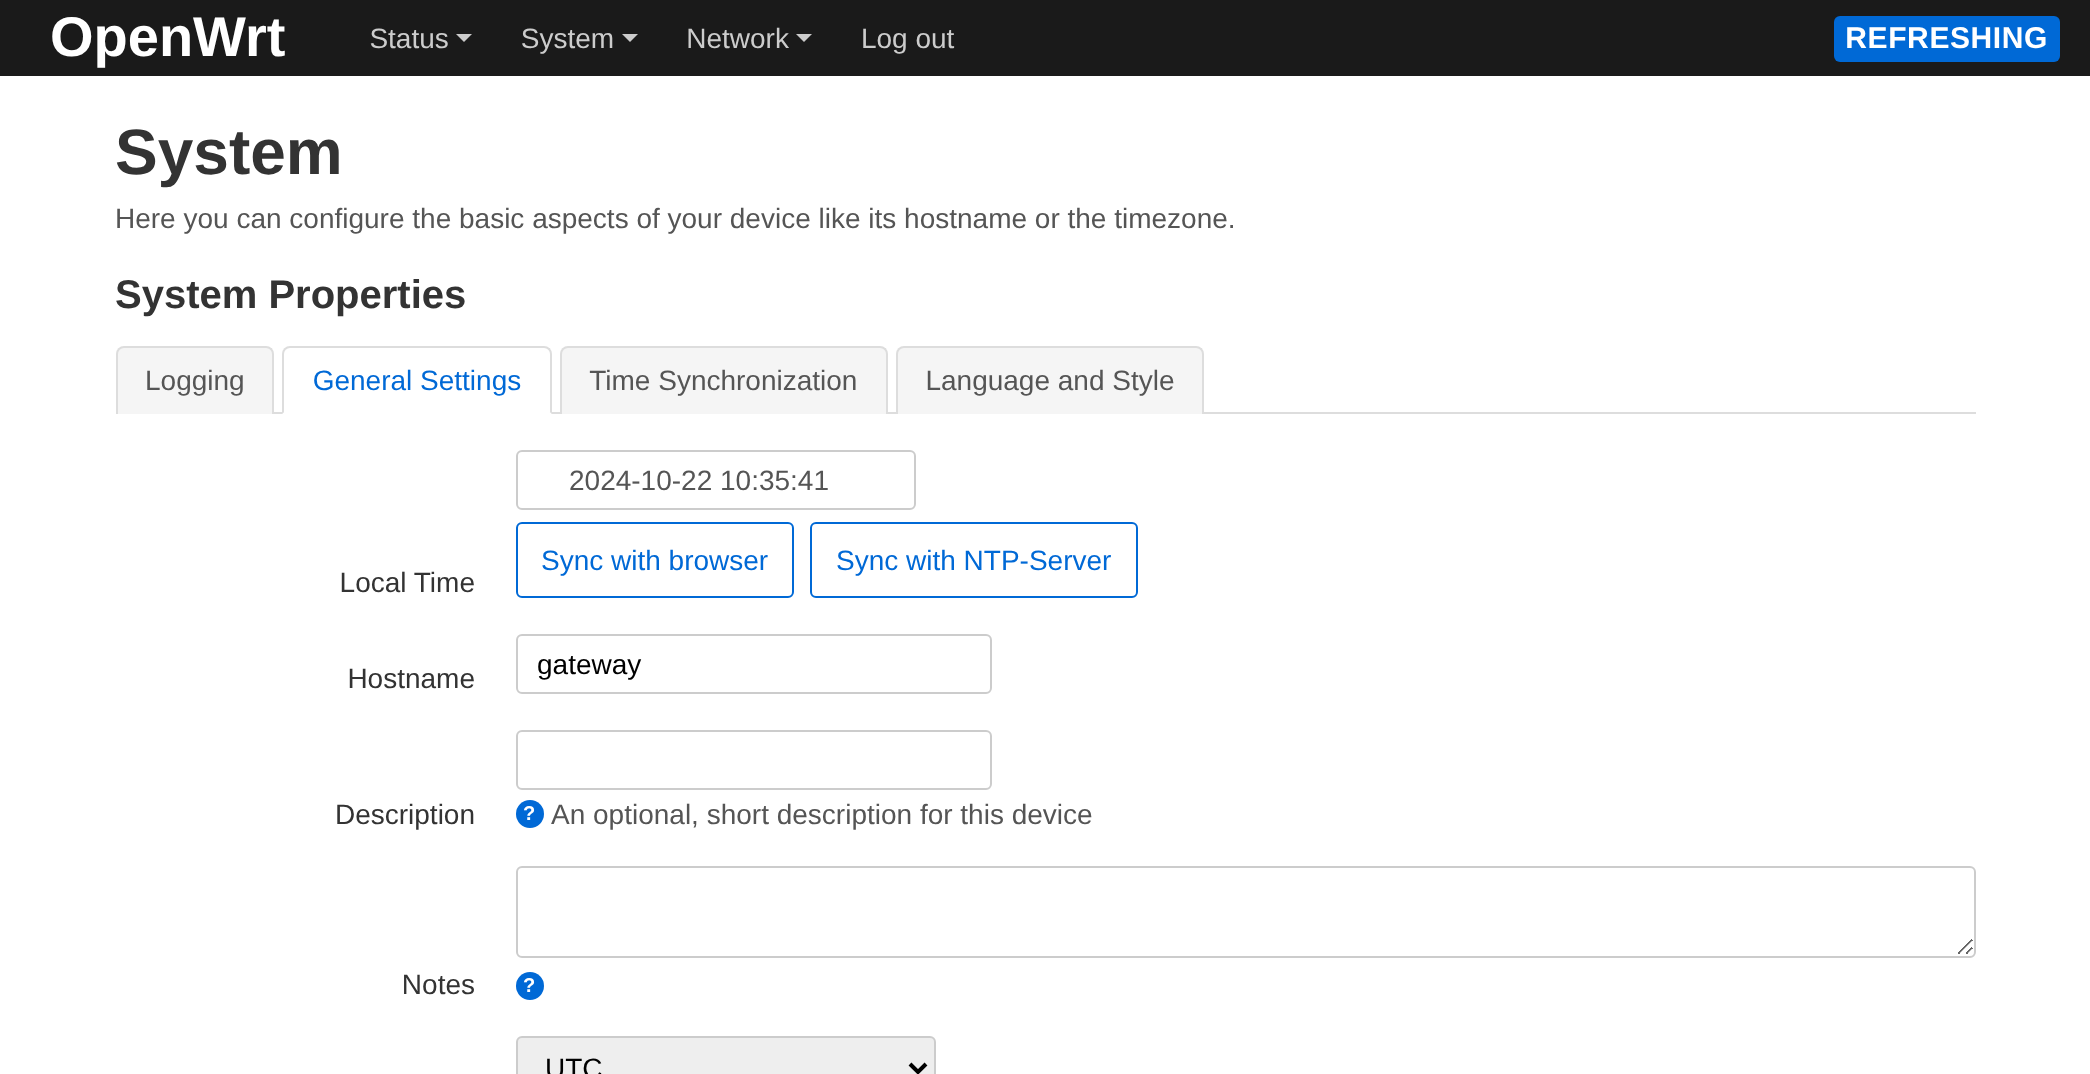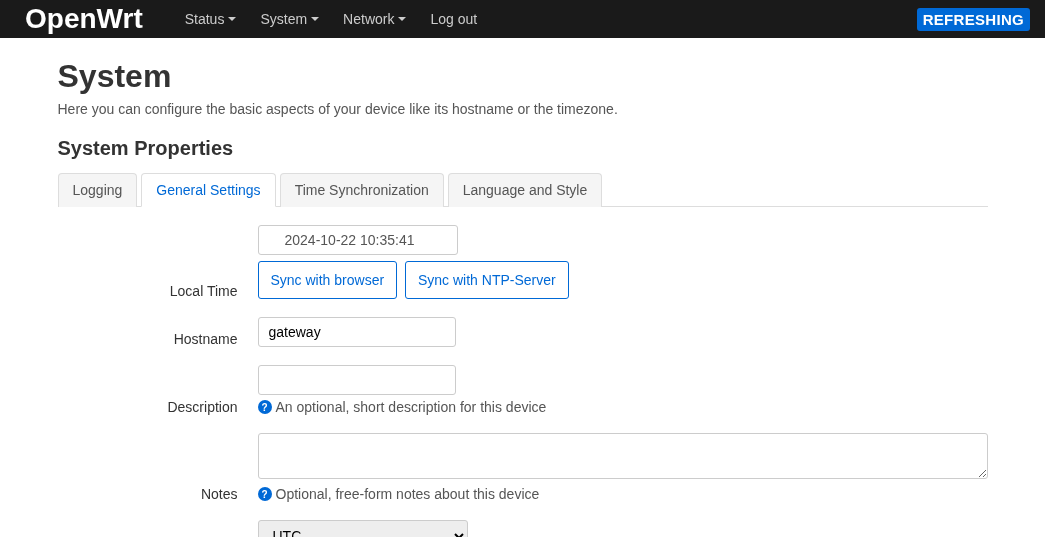--- a/index.html
+++ b/index.html
@@ -16,21 +16,21 @@
 h2 { font-size: 20px; font-weight: bold; margin-bottom: 12px; }
 .tabs { border-bottom: 1px solid #ddd; display: flex; gap: 4px; margin-bottom: 18px; }
 .tab { padding: 8px 14px; border: 1px solid #ddd; border-bottom: none; background: #f5f5f5; color: #555; cursor: pointer; border-radius: 4px 4px 0 0; position: relative; top: 1px; }
 .tab.active { background: #fff; color: #0069d6; border-bottom: 1px solid #fff; }
 .form-row { display: flex; margin-bottom: 18px; align-items: flex-end; }
 .form-label { width: 200px; text-align: right; padding-right: 20px; padding-top: 7px; color: #333; }
 .form-value { flex: 1; }
 .static-val { display: inline-block; background: #fff; border: 1px solid #ccc; padding: 6px 26px; border-radius: 3px; min-width: 200px; color: #555; margin-bottom: 6px; }
 .btn { display: inline-block; background: #fff; border: 1px solid #0069d6; color: #0069d6; padding: 10px 12px; border-radius: 3px; cursor: pointer; font-size: 14px; margin-right: 4px; }
 input[type=text], textarea, select { border: 1px solid #ccc; padding: 6px 10px; border-radius: 3px; font-size: 14px; font-family: inherit; }
-input[type=text] { width: 198px; }
+input[type=text] { width: 238px; }
 select { width: 210px; background: #eee; }
 textarea { width: 100%; max-width: 740px; height: 46px; resize: vertical; }
 .hint { color: #555; font-size: 14px; margin-top: 4px; display: flex; align-items: center; gap: 4px; }
 .hint-icon { width: 14px; height: 14px; border-radius: 50%; background: #0069d6; color: #fff; font-size: 10px; font-weight: bold; display: inline-flex; align-items: center; justify-content: center; }
 </style>
 </head>
 <body>
 
 <div class="navbar">
   <div class="brand">OpenWrt</div>
@@ -91,21 +91,20 @@
       </div>
     </div>
   </div>
 
   <div class="form-row">
     <div class="form-label">Notes</div>
     <div class="form-value">
       <textarea style=""></textarea>
       <div class="hint">
         <span class="hint-icon">?</span>
-        <span>Optional, free-form notes about this device</span>
       </div>
     </div>
   </div>
 
   <div class="form-row">
     <div class="form-label">OpenWrt</div>
     <div class="form-value">
       <select>
         <option>UTC</option>
       </select>

